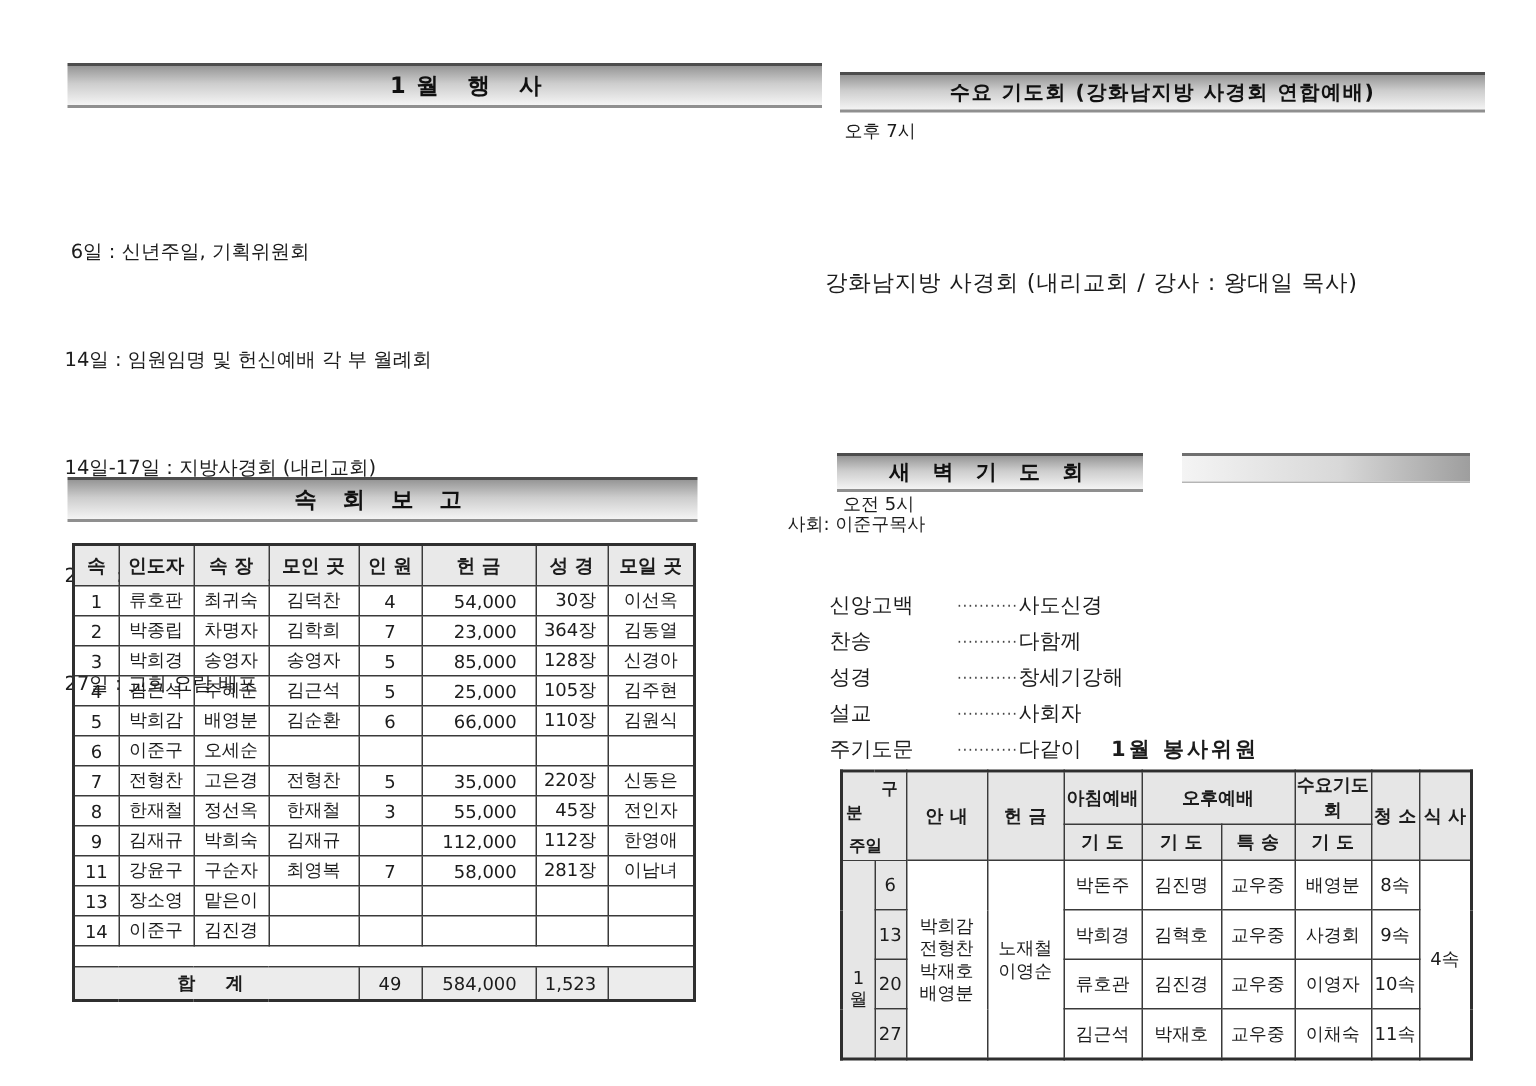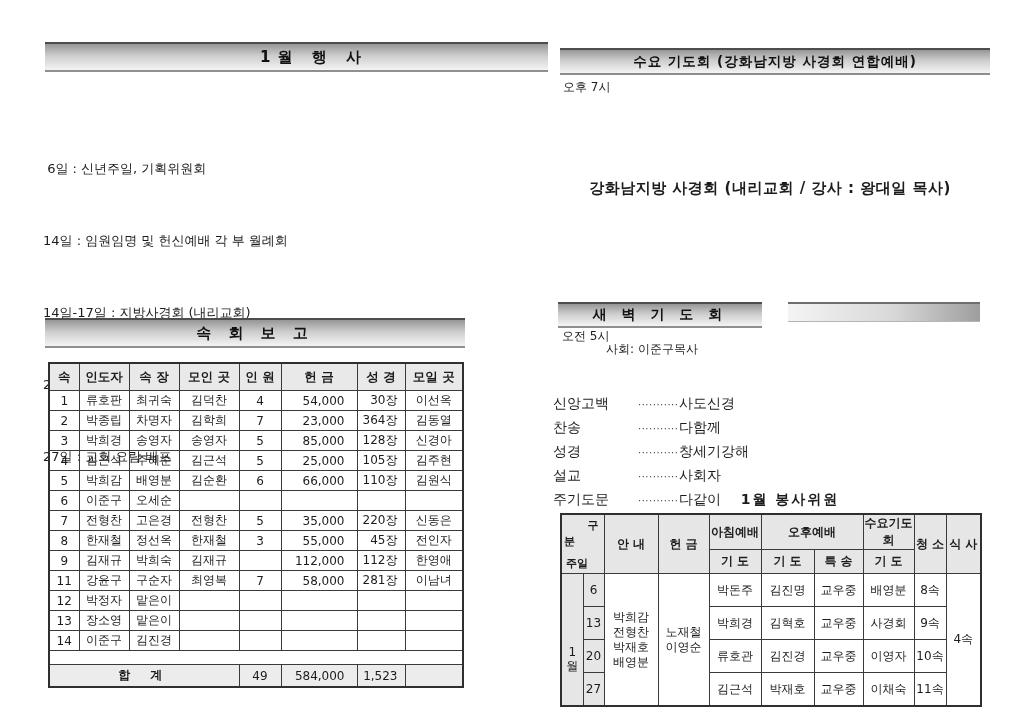--- a/index.html
+++ b/index.html
@@ -35,23 +35,23 @@
   table.report td{border:1px solid #3a3a3a;text-align:center;height:19px;padding:0 1px;overflow:hidden;white-space:nowrap;}
   table.report tr.hdr td{background:#e9e9e9;font-weight:bold;height:26px;font-size:12.5px;}
   table.report td.r-money{text-align:right;padding-right:12px;margin-left:32px;}
   table.report td.r-bible{text-align:right;padding-right:7px;}
   table.report tr.spacer td{height:13px;}
   table.report tr.total td{background:#ececec;height:21px;}
   table.report tr.total td.lbl{letter-spacing:8px;font-weight:bold;}
   
   .abs{position:absolute;}
   #wed-time{left:563px;top:79px;font-size:12px;}
-  #notice{left:550px;top:179px;width:440px;text-align:center;font-weight:bold;font-size:15px;letter-spacing:0.5px;}
+  #notice{left:550px;top:179px;width:440px;font-weight:normal;font-size:15px;letter-spacing:0.5px;}
   #dawn-time{left:562px;top:328px;font-size:12px;}
-  #dawn-mod{left:548px;top:341px;width:208px;text-align:center;font-size:12px;}
+  #dawn-mod{left:525px;top:341px;width:208px;text-align:left;font-size:12px;}
   #dawn-list{left:553px;top:356px;width:214px;font-size:14px;margin-top:36px;}
   .dawn-line{display:flex;align-items:center;height:24px;}
   .dawn-label{width:82px;text-align:justify;text-align-last:justify;}
   .dawn-dots{flex:1;text-align:center;font-size:10px;color:#444;letter-spacing:0.5px;white-space:nowrap;overflow:hidden;padding:0 3px;}
   .dawn-value{width:88px;text-align:justify;text-align-last:justify;}
   #duty-title{left:640px;top:491px;width:300px;text-align:center;font-size:14px;font-weight:bold;letter-spacing:2px;}
   
   table.duty{
     position:absolute;left:560px;top:513px;width:420px;
     border-collapse:collapse;table-layout:fixed;font-size:12px;
@@ -208,30 +208,20 @@
       </tr>
       <tr>
         <td>11</td>
         <td>강윤구</td>
         <td>구순자</td>
         <td>최영복</td>
         <td>7</td>
         <td class="r-money">58,000</td>
         <td class="r-bible">281장</td>
         <td>이남녀</td>
-      </tr>
-      <tr>
-        <td>12</td>
-        <td>박정자</td>
-        <td>맡은이</td>
-        <td></td>
-        <td></td>
-        <td class="r-money"></td>
-        <td class="r-bible"></td>
-        <td></td>
       </tr>
       <tr>
         <td>13</td>
         <td>장소영</td>
         <td>맡은이</td>
         <td></td>
         <td></td>
         <td class="r-money"></td>
         <td class="r-bible"></td>
         <td></td>

